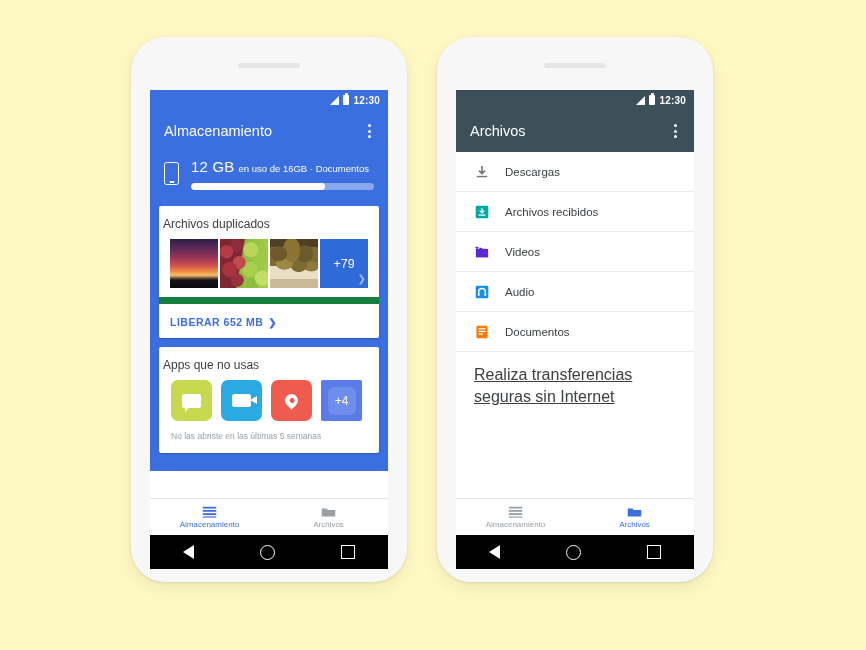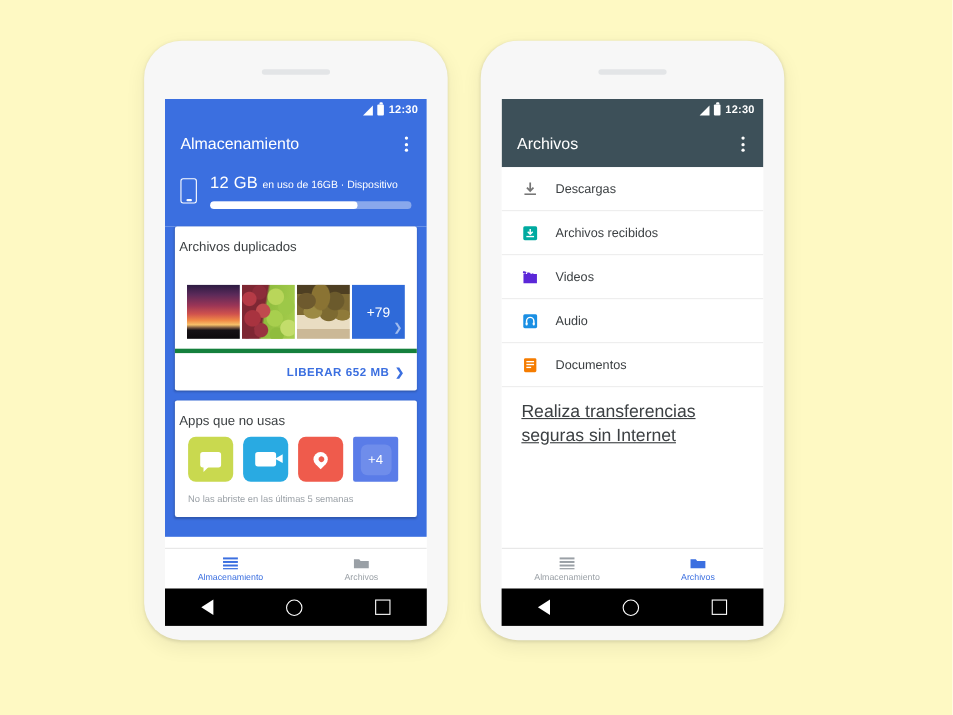--- a/index.html
+++ b/index.html
@@ -185,21 +185,20 @@
   .card-title {
     font-size: 12px;
     color: #3c4043;
     padding: 11px 12px 8px 4px;
     border-radius: 8px;
   }
   .thumb-strip {
     display: flex;
     gap: 2px;
     padding: 0 11px;
-    margin-top: 20px;
   }
   .thumb {
     flex: 1;
     height: 49px;
     position: relative;
     overflow: hidden;
   }
   .thumb-more {
     background: #2f6ad9;
     color: #ffffff;
@@ -242,23 +241,23 @@
       radial-gradient(ellipse at 18% 30%, #6e5a2e 0 8px, transparent 9px),
       radial-gradient(ellipse at 45% 22%, #8a7333 0 8px, transparent 9px),
       radial-gradient(ellipse at 72% 30%, #6b5a2c 0 8px, transparent 9px),
       radial-gradient(ellipse at 30% 50%, #9c8a44 0 8px, transparent 9px),
       radial-gradient(ellipse at 60% 52%, #7d6a31 0 8px, transparent 9px),
       radial-gradient(ellipse at 86% 56%, #8f7a39 0 7px, transparent 8px),
       linear-gradient(180deg,#4e3f22 0 16%, #7e6a33 16% 56%, #e9ddc2 56% 82%, #cbb896 82% 100%);
   }
 
   .card-action {
-    border-top: 4px solid #15803d;
+    border-top: 7px solid #15803d;
     padding: 8px 11px;
-    text-align: right;
+    text-align: left;
     margin-top: 9px;
   }
   .card-action span {
     color: #3b6fe0;
     font-size: 10.5px;
     font-weight: bold;
     letter-spacing: 0.5px;
   }
   .card-action .chev {
     margin-left: 5px;
@@ -453,21 +452,21 @@
               <i></i>
               <i></i>
               <i></i>
             </div>
         </div>
 
         <div class="storage-row">
           <div class="device-icon"></div>
           <div class="storage-body">
             <div class="storage-line">
-              <span class="storage-amount">12 GB</span><span class="storage-sub">en uso de 16GB · Dispositivo</span>
+              <span class="storage-amount">12 GB</span><span class="storage-sub">en uso de 16GB · Documentos</span>
             </div>
             <div class="progress-track">
               <div class="progress-fill" id="storage-fill" style="width: 73%;"></div>
             </div>
           </div>
         </div>
       </div>
 
       <div class="card-area">
 

